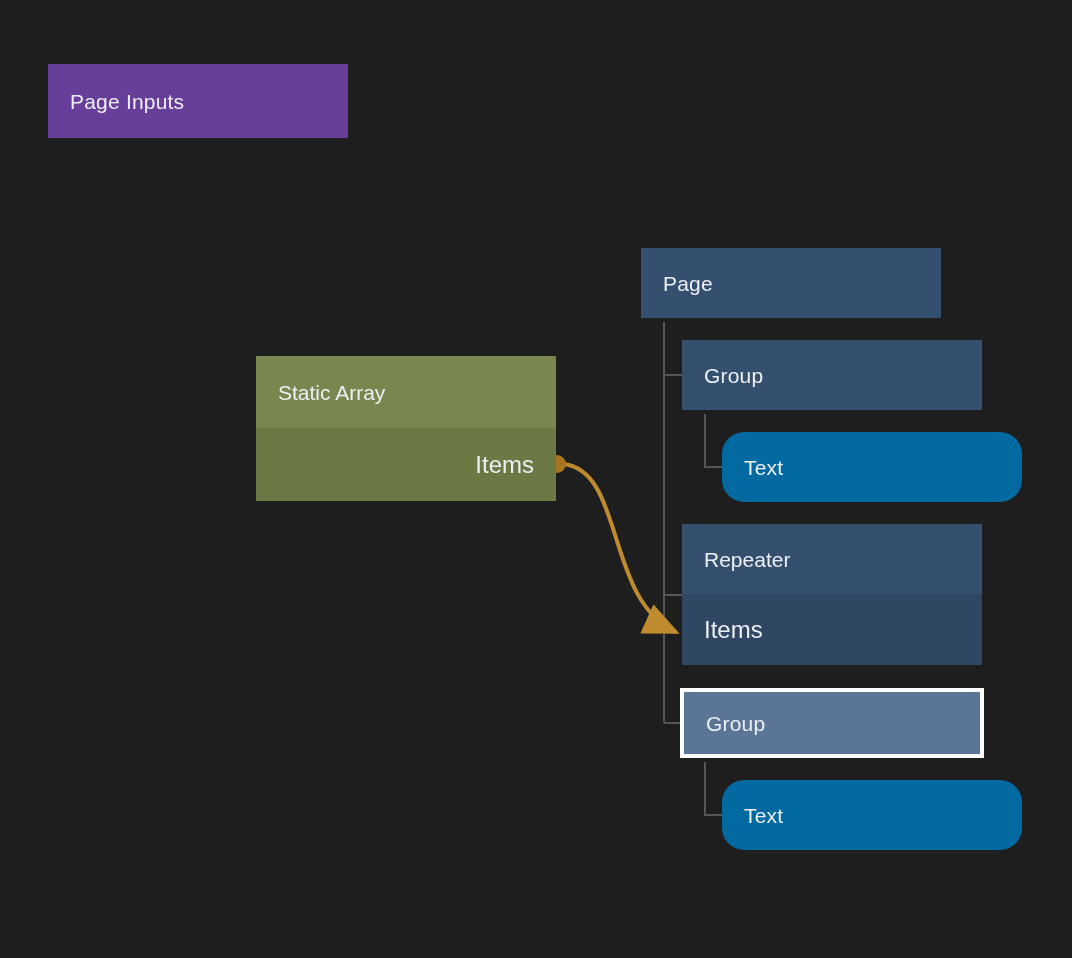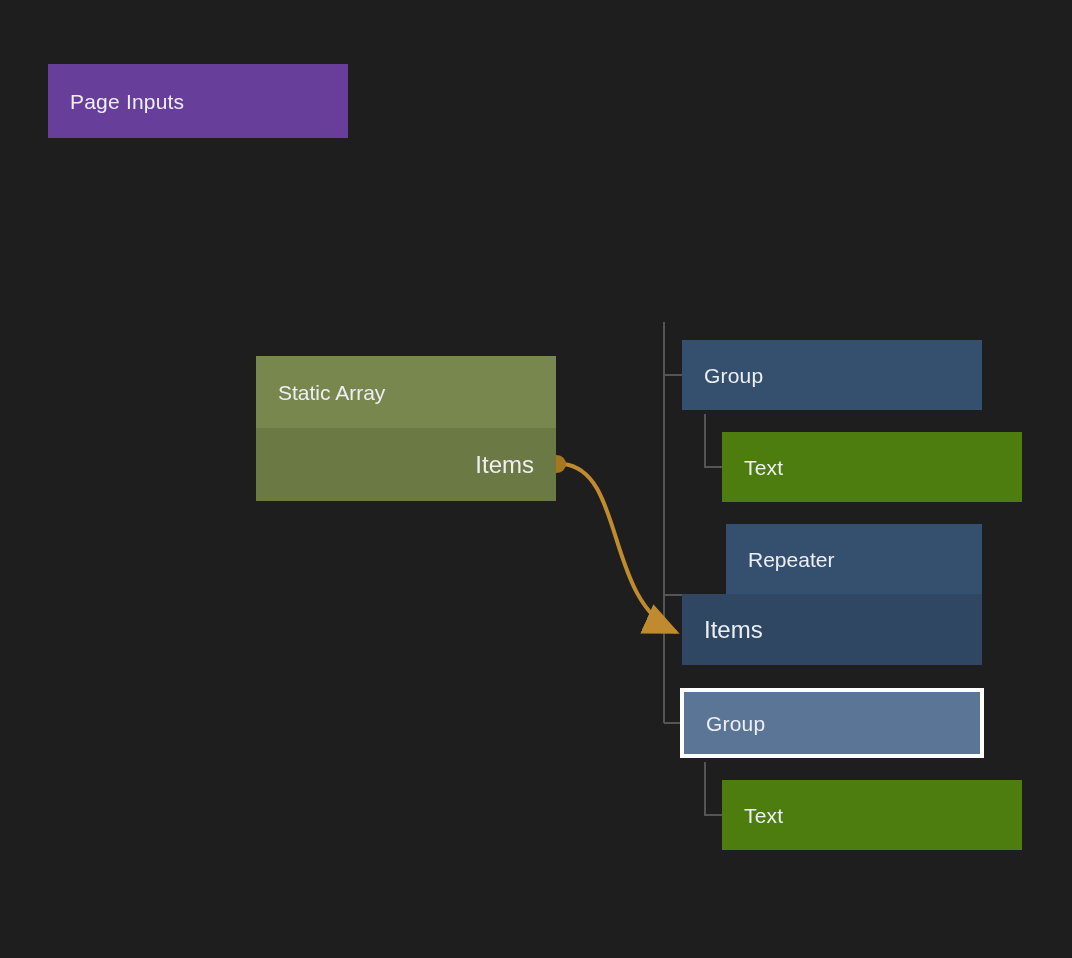--- a/index.html
+++ b/index.html
@@ -72,41 +72,40 @@
     align-items: center;
     justify-content: flex-end;
     padding: 0 22px;
   }
   .port-label {
     font-size: 24px;
   }
 
   
   .node-blue       { background: #35506f; }
-  .node-blue-sub   { background: #4d7c0f; }
+  .node-blue-sub   { background: #0369a1; border-radius: 22px; }
   .node-selected {
     background: #5a7596;
     border: 4px solid #ffffff;
   }
 
   .n-page     { left: 641px; top: 248px;  width: 300px; height: 70px; }
   .n-group1   { left: 682px; top: 340px;  width: 300px; height: 70px; }
   .n-text1    { left: 722px; top: 432px;  width: 300px; height: 70px; }
   .n-repeater { left: 682px; top: 524px;  width: 300px; height: 141px; }
   .n-group2   { left: 680px; top: 688px;  width: 304px; height: 70px; }
   .n-text2    { left: 722px; top: 780px;  width: 300px; height: 70px; }
 
   .n-repeater .rheader {
     box-sizing: border-box;
     height: 70px;
     background: #35506f;
     display: flex;
     align-items: center;
     padding: 0 22px;
-    margin-left: 44px;
   }
   .n-repeater .rbody {
     box-sizing: border-box;
     height: 71px;
     background: #2f4763;
     display: flex;
     align-items: center;
     padding: 0 22px;
   }
 
@@ -154,20 +153,23 @@
     <div class="node-header">Page Inputs</div>
   </div>
 
   <div class="node node-green">
     <div class="gheader">Static Array</div>
     <div class="gbody">
       <span class="port-label">Items</span>
     </div>
   </div>
 
+  <div class="node node-blue n-page">
+    <div class="node-header">Page</div>
+  </div>
 
   <div class="node node-blue n-group1">
     <div class="node-header">Group</div>
   </div>
 
   <div class="node node-blue-sub n-text1">
     <div class="node-header">Text</div>
   </div>
 
   <div class="node n-repeater">

